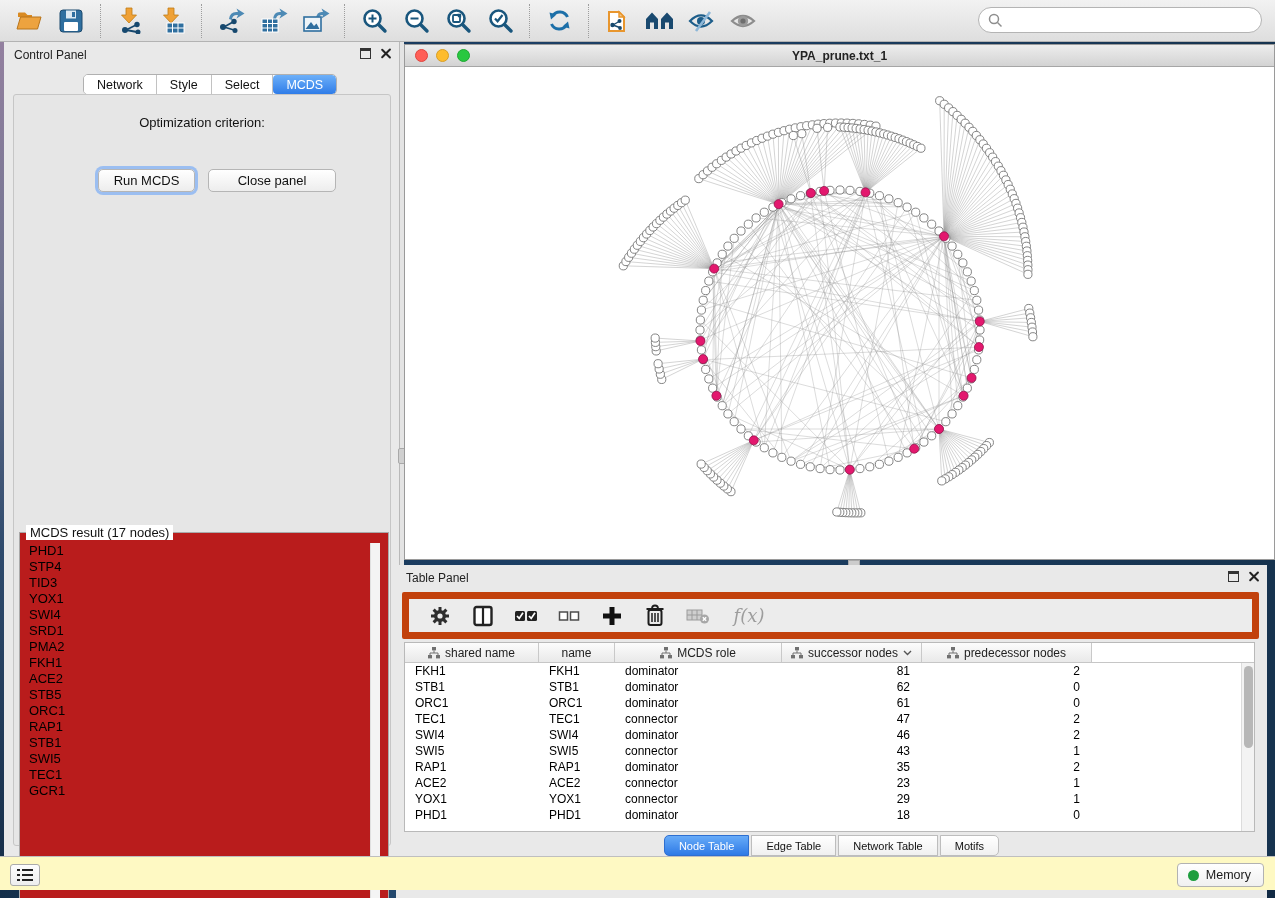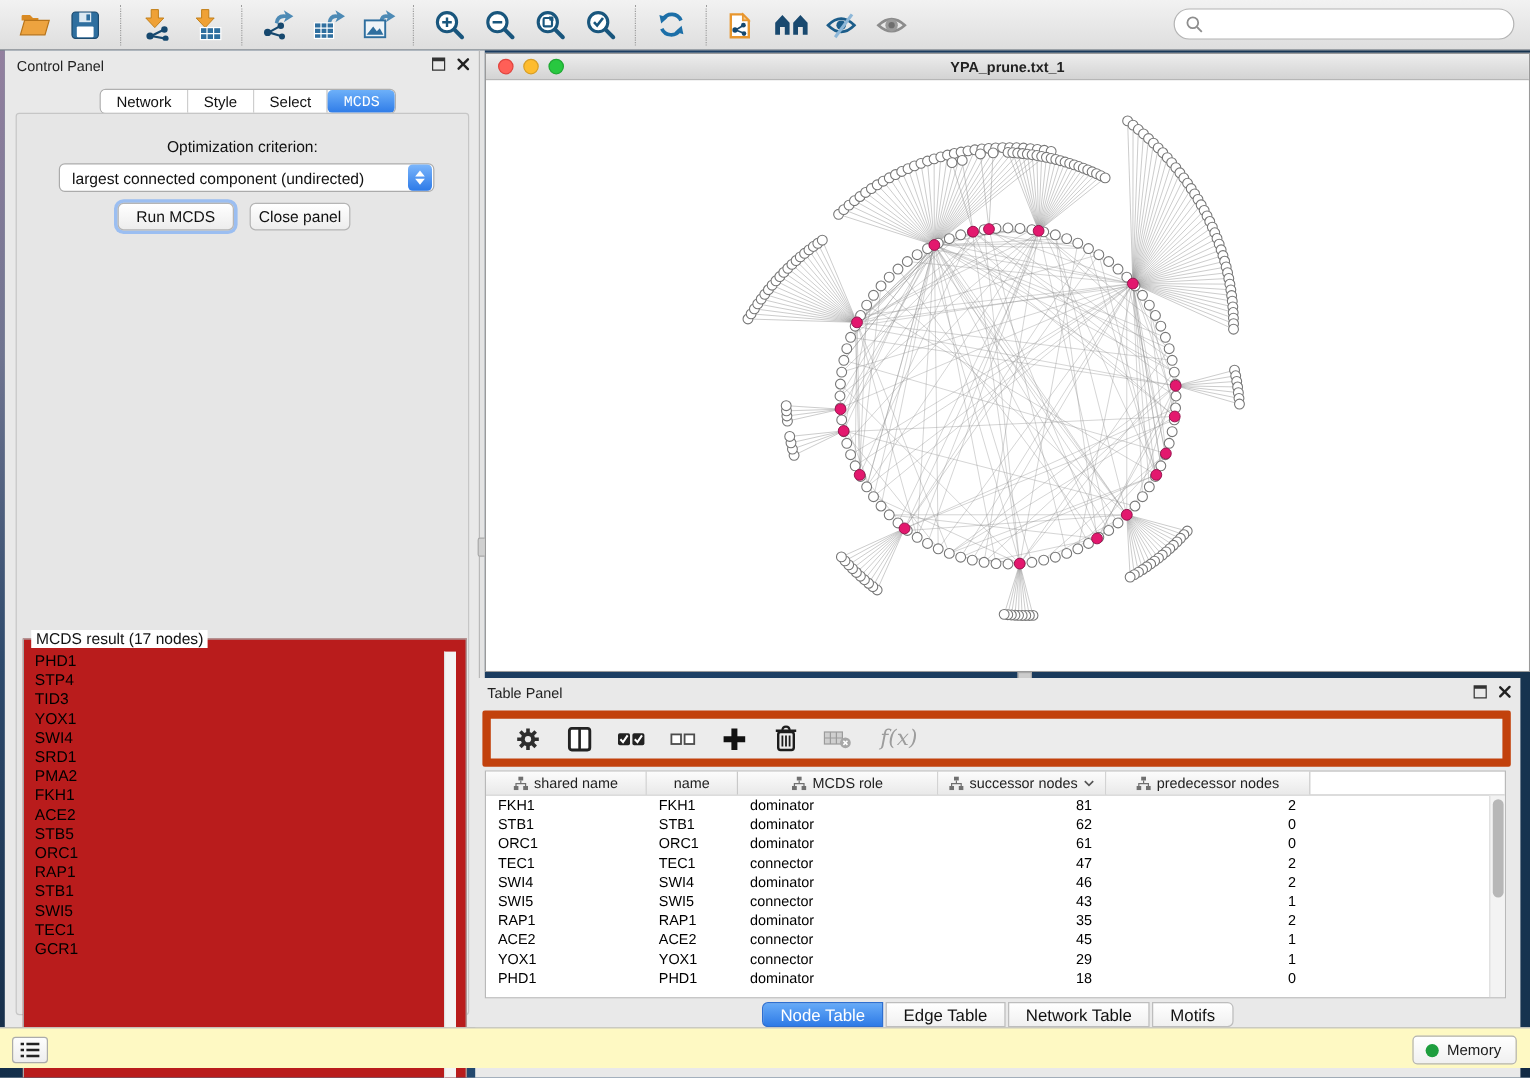--- a/index.html
+++ b/index.html
@@ -38,42 +38,42 @@
   .close-glyph:before,.close-glyph:after { content:""; position:absolute; left:5px; top:-1px;
        width:2.4px; height:13px; background:#222; border-radius:1px; }
   .close-glyph:before { transform:rotate(45deg);} .close-glyph:after { transform:rotate(-45deg);}
 
   #cp-tabs { position:absolute; left:79px; top:32px; height:21px; display:flex;
              border:1px solid #b0b0b0; border-radius:5px; overflow:hidden; background:#fff; }
   .cp-tab { padding:0 13px; display:flex; align-items:center; font-size:12.5px;
             border-right:1px solid #c2c2c2; background:#fff; color:#111; }
   .cp-tab:last-child { border-right:none; }
   .cp-tab.active { background:linear-gradient(#6db0f9,#2f7ce8); color:#fff;
-                   border-right:none; border-radius:4px;font-family:Liberation Mono, monospace; }
+                   border-right:none; border-radius:4px; }
 
   #cp-content { position:absolute; left:9px; top:52px; width:378px; height:752px;
                 background:#e6e6e6; border:1px solid #c6c6c6; border-radius:3px; }
   #opt-label { position:absolute; left:0; top:20px; width:100%; text-align:center;
                font-size:13px; color:#111; }
   #opt-dropdown { position:absolute; left:35px; top:41px; width:313px; height:24px;
                   background:#fff; border:1px solid #ababab; border-radius:5px;
                   display:flex; align-items:center; }
   #opt-dropdown .dval { flex:1; padding-left:10px; font-size:13px; color:#111; }
   .stepper { width:20px; height:22px; margin-right:1px; border-radius:4px;
              background:linear-gradient(#7cb6fb,#2d7ae8); display:flex; flex-direction:column;
              align-items:center; justify-content:center; gap:2px; }
   .stepper .up { width:0; height:0; border-left:4px solid transparent; border-right:4px solid transparent;
                  border-bottom:5px solid #fff; }
   .stepper .dn { width:0; height:0; border-left:4px solid transparent; border-right:4px solid transparent;
                  border-top:5px solid #fff; }
   .btn { position:absolute; top:74px; height:23px; background:linear-gradient(#ffffff,#ededed);
          border:1px solid #b5b5b5; border-radius:5px; font-size:13px; color:#111;
          display:flex; align-items:center; justify-content:center; }
   #run-btn { left:84px; width:97px; box-shadow:0 0 0 3px rgba(93,156,250,.55); }
-  #close-panel-btn { left:194px; width:84px; }
+  #close-panel-btn { left:194px; width:128px; }
 
   #result-group { position:absolute; left:5px; top:437px; width:370px; height:371px;
                   background:#b91c1c; border:1px solid #a9a9a9; }
   #result-legend { position:absolute; left:6px; top:-8px; background:#fff; padding:0 4px;
                    font-size:13px; color:#111; }
   #result-list { position:absolute; left:2px; top:10px; right:20px; bottom:2px; overflow:hidden; }
   .list-item { height:16px; line-height:16px; padding-left:7px; font-size:13px; color:#000; }
   #result-scroll { position:absolute; right:8px; top:10px; width:10px; bottom:2px;
                    background:#f4f4f4; border-left:1px solid #e0e0e0; }
 
@@ -114,21 +114,21 @@
   .tcell.num { text-align:right; padding-right:12px; padding-left:0; }
   #table-scroll { position:absolute; right:0; top:20px; width:13px; bottom:0;
                   background:#f3f3f3; border-left:1px solid #dcdcdc; }
   #table-thumb { position:absolute; left:1.5px; top:3px; width:9px; height:82px;
                  background:#b7b7b7; border-radius:5px; }
 
   #tp-tabs { position:absolute; left:0; top:270px; width:100%; height:22px;
              display:flex; justify-content:center; gap:2px; }
   .tp-tab { height:21px; padding:0 14px; display:flex; align-items:center;
             background:linear-gradient(#ffffff,#f0f0f0); border:1px solid #bdbdbd;
-            font-size:14px; color:#111; }
+            font-size:11px; color:#111; }
   .tp-tab:first-child { border-radius:5px 0 0 5px; }
   .tp-tab:last-child { border-radius:0 5px 5px 0; }
   .tp-tab.active { background:linear-gradient(#67abf8,#2e7ae6); color:#fff; border-color:#2e6fd0; }
 
   
   #status-bar { position:absolute; left:0; top:856px; width:1275px; height:34px;
                 background:#fef9c3; border-top:1px solid #bfbfbf; }
   #list-btn { position:absolute; left:10px; top:7px; width:30px; height:22px;
               background:linear-gradient(#fdfdfd,#eee); border:1px solid #ababab;
               border-radius:3px; display:flex; align-items:center; justify-content:center; }
@@ -319,27 +319,20 @@
         </div>
       <div class="cp-tab">
           <span>Select</span>
         </div>
       <div class="cp-tab active">
           <span>MCDS</span>
         </div>
     </div>
     <div id="cp-content">
       <div id="opt-label">Optimization criterion:</div>
-      <div id="opt-dropdown">
-        <span class="dval">largest connected component (undirected)</span>
-        <span class="stepper">
-            <span class="up"></span>
-            <span class="dn"></span>
-          </span>
-      </div>
       <div class="btn" id="run-btn">
         <span>Run MCDS</span>
       </div>
       <div class="btn" id="close-panel-btn">
         <span>Close panel</span>
       </div>
       <div id="result-group">
         <span id="result-legend">MCDS result (17 nodes)</span>
         <div id="result-list">
             <div class="list-item">PHD1</div>
@@ -1174,21 +1167,21 @@
             <div class="tcell" style="width: 134px;">RAP1</div>
             <div class="tcell" style="width: 76px;">RAP1</div>
             <div class="tcell" style="width: 167px;">dominator</div>
             <div class="tcell num" style="width: 140px;">35</div>
             <div class="tcell num" style="width: 170px;">2</div>
           </div>
           <div class="trow">
             <div class="tcell" style="width: 134px;">ACE2</div>
             <div class="tcell" style="width: 76px;">ACE2</div>
             <div class="tcell" style="width: 167px;">connector</div>
-            <div class="tcell num" style="width: 140px;">45</div>
+            <div class="tcell num" style="width: 140px;">23</div>
             <div class="tcell num" style="width: 170px;">1</div>
           </div>
           <div class="trow">
             <div class="tcell" style="width: 134px;">YOX1</div>
             <div class="tcell" style="width: 76px;">YOX1</div>
             <div class="tcell" style="width: 167px;">connector</div>
             <div class="tcell num" style="width: 140px;">29</div>
             <div class="tcell num" style="width: 170px;">1</div>
           </div>
           <div class="trow">

